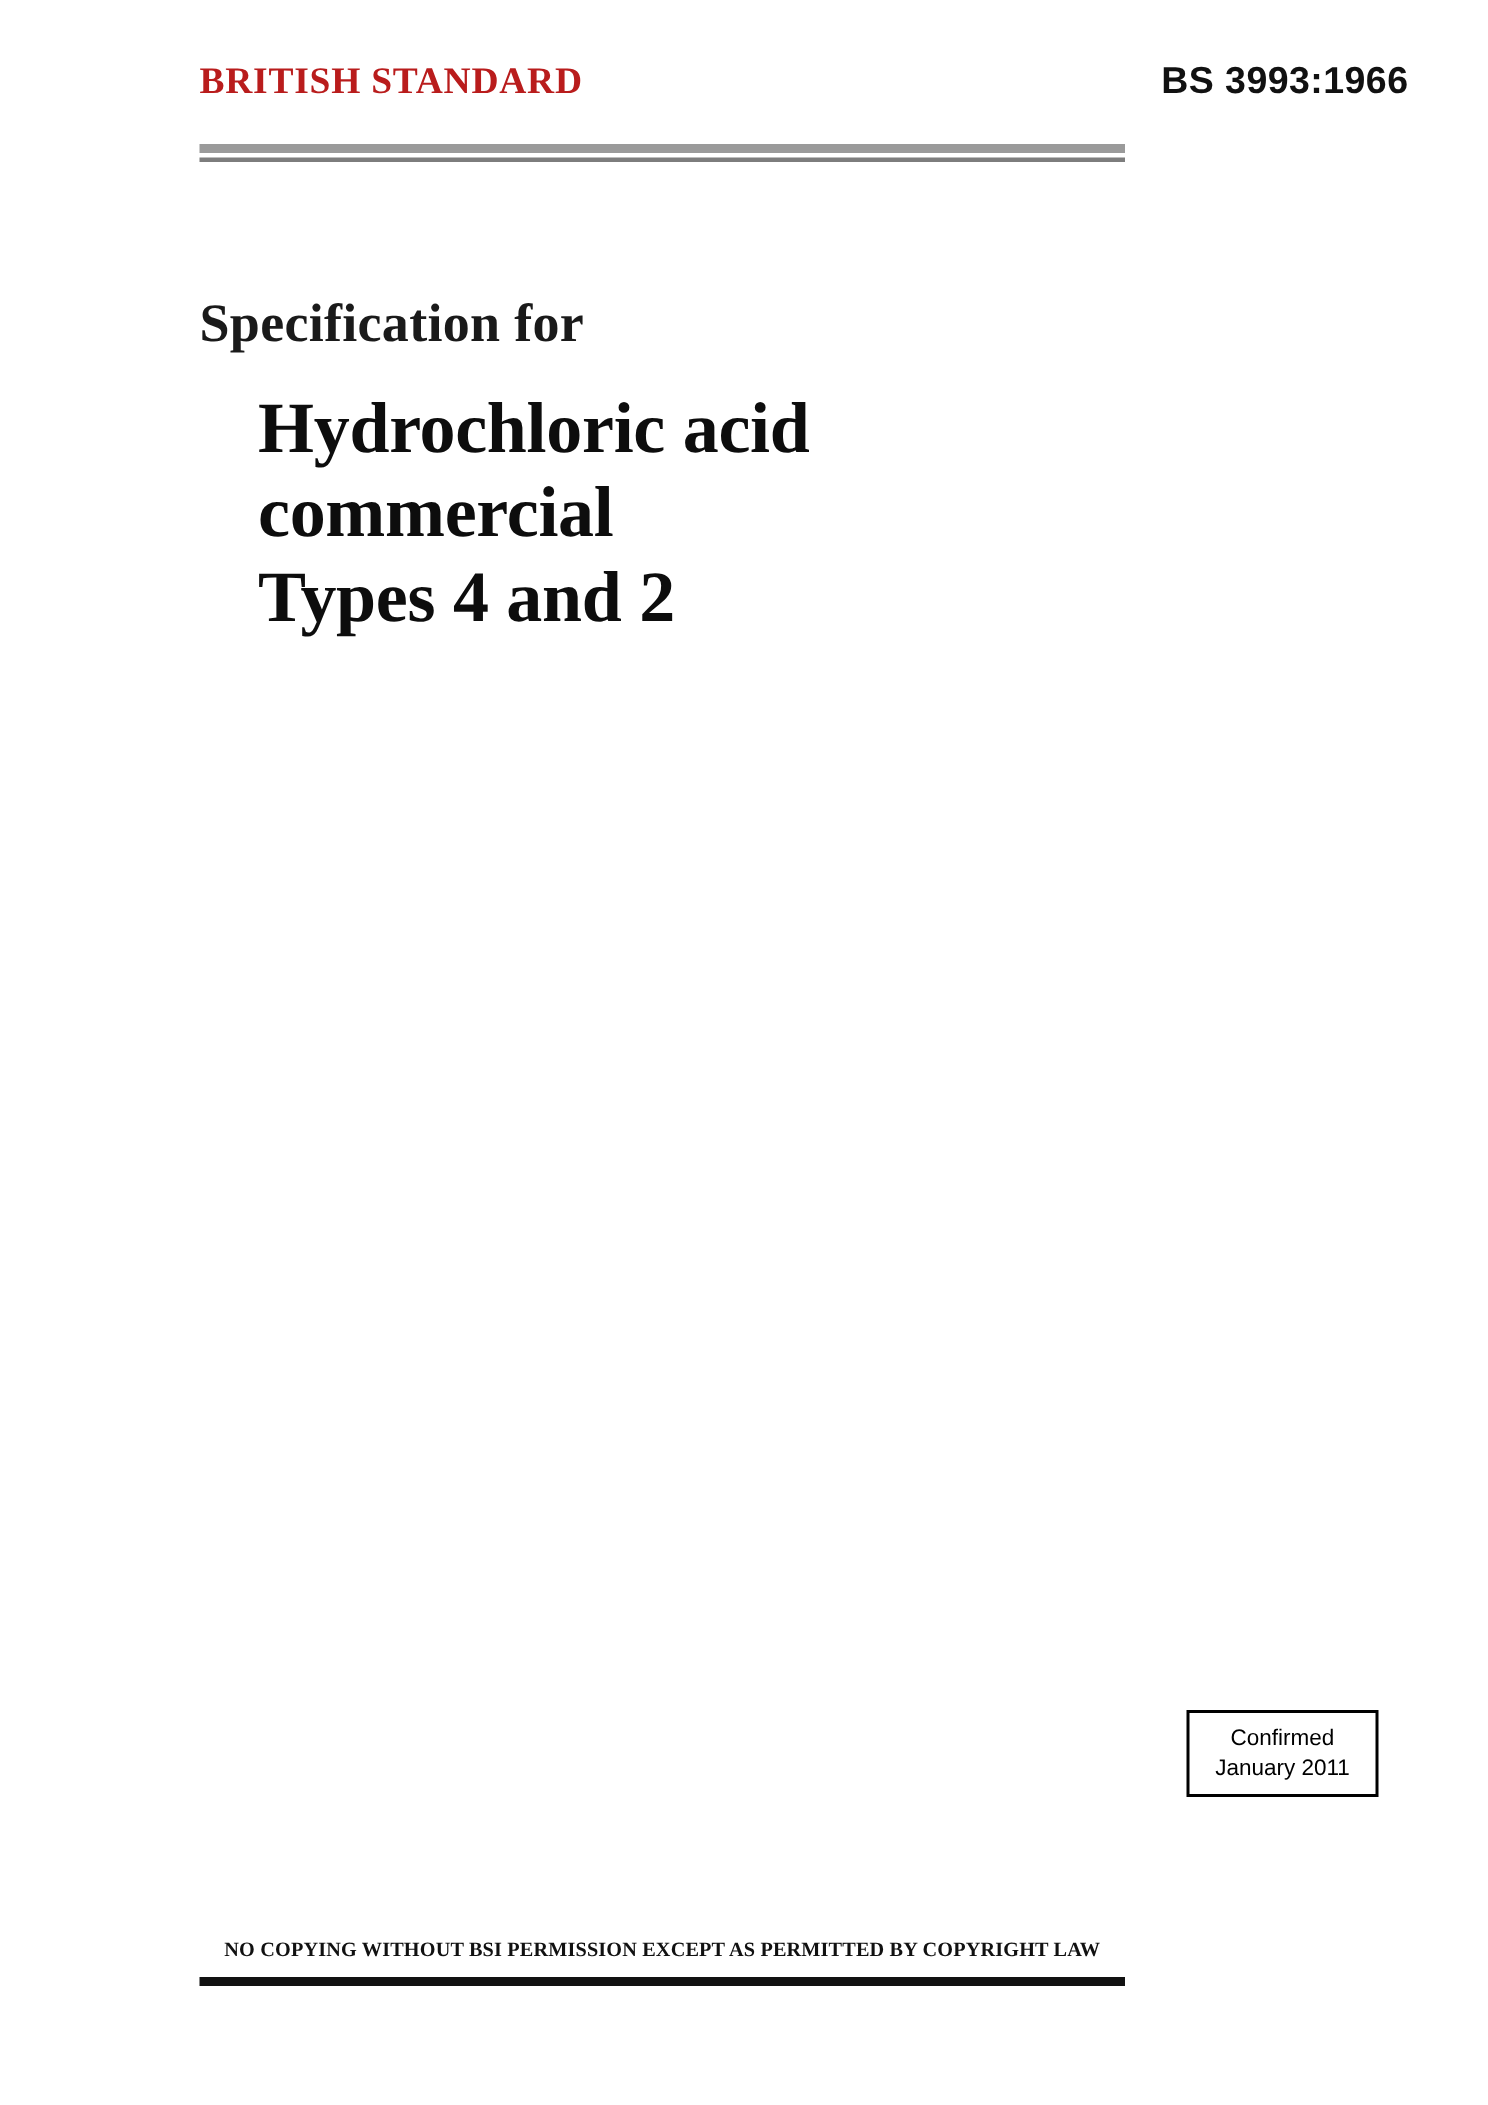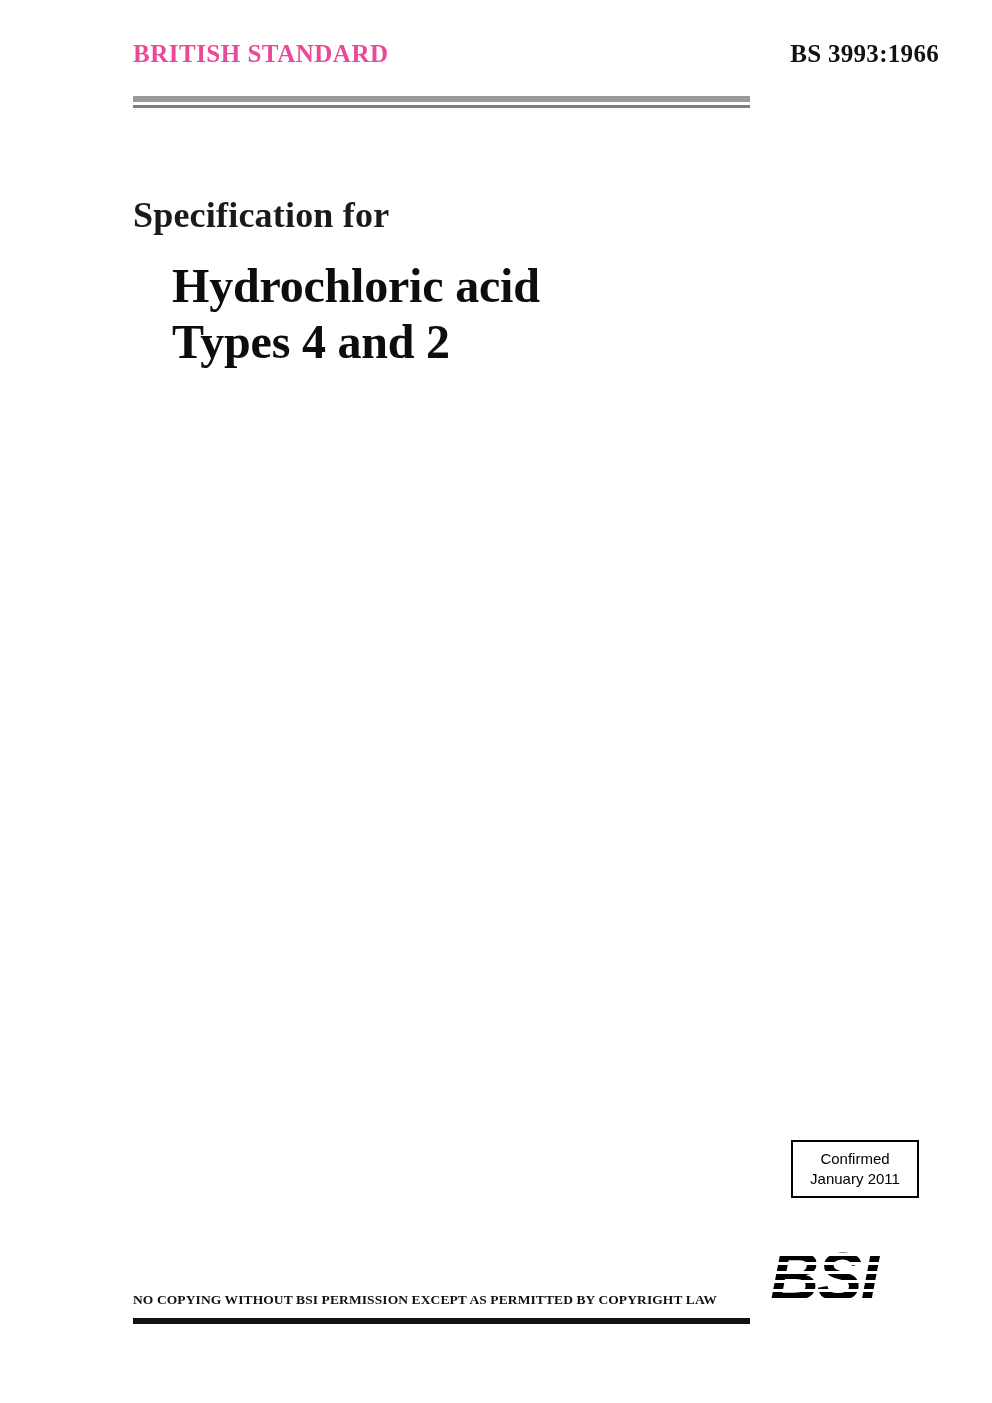--- a/index.html
+++ b/index.html
@@ -30,24 +30,24 @@
     width: 806px;
     display: flex;
     justify-content: space-between;
     align-items: baseline;
   }
   .header-left {
     font-family: "Liberation Serif", serif;
     font-weight: bold;
     font-size: 25px;
     letter-spacing: 0.5px;
-    color: #ec4899;
+    color: #b91c1c;
   }
   .header-right {
-    font-family: Liberation Serif, serif;
+    font-family: Liberation Sans, sans-serif;
     font-weight: bold;
     font-size: 25px;
     letter-spacing: 0.3px;
     color: #111;
   }
 
   
   .rule-thick {
     position: absolute;
     left: 133px;
@@ -124,21 +124,21 @@
     height: 72px;
   }
   .bsi-logo svg { display: block; }
 
   
   .footer-text {
     position: absolute;
     left: 133px;
     top: 1292px;
     width: 617px;
-    text-align: left;
+    text-align: center;
     font-family: "Liberation Serif", serif;
     font-weight: bold;
     font-size: 13.5px;
     letter-spacing: 0.1px;
     color: #111;
     white-space: nowrap;
   }
   .footer-rule {
     position: absolute;
     left: 133px;
@@ -166,46 +166,28 @@
     <div class="header-right">BS 3993:1966</div>
   </div>
 
   <div class="rule-thick"></div>
   <div class="rule-thin"></div>
 
   <div class="title-block">
     <div class="spec-for">Specification for</div>
     <h1 class="main-title">
       <span class="line">Hydrochloric acid</span>
+      <span class="line">commercial</span>
       <span class="line">Types 4 and 2</span>
     </h1>
   </div>
 
   <div class="confirmed-box">
     <span>Confirmed</span>
     <span>January 2011</span>
   </div>
 
-  <div class="bsi-logo">
-    <svg width="172" height="72" viewBox="0 0 172 72" xmlns="http://www.w3.org/2000/svg" aria-hidden="true">
-      <defs>
-        <clipPath id="stripes">
-          <rect x="0" y="0" width="172" height="6"></rect>
-          <rect x="0" y="9" width="172" height="6"></rect>
-          <rect x="0" y="18" width="172" height="6"></rect>
-          <rect x="0" y="27" width="172" height="6"></rect>
-          <rect x="0" y="36" width="172" height="6"></rect>
-          <rect x="0" y="45" width="172" height="6"></rect>
-          <rect x="0" y="54" width="172" height="6"></rect>
-          <rect x="0" y="63" width="172" height="6"></rect>
-        </clipPath>
-      </defs>
-      <g clip-path="url(#stripes)">
-        <text x="2" y="62" font-family="'Liberation Sans', sans-serif" font-size="68" font-weight="bold" font-style="italic" fill="#000000" letter-spacing="-2">BSI</text>
-      </g>
-    </svg>
-  </div>
 
   <div class="footer-text">NO COPYING WITHOUT BSI PERMISSION EXCEPT AS PERMITTED BY COPYRIGHT LAW</div>
   <div class="footer-rule"></div>
 
   <div class="scan-edge"></div>
 </div>
 
 </body></html>

